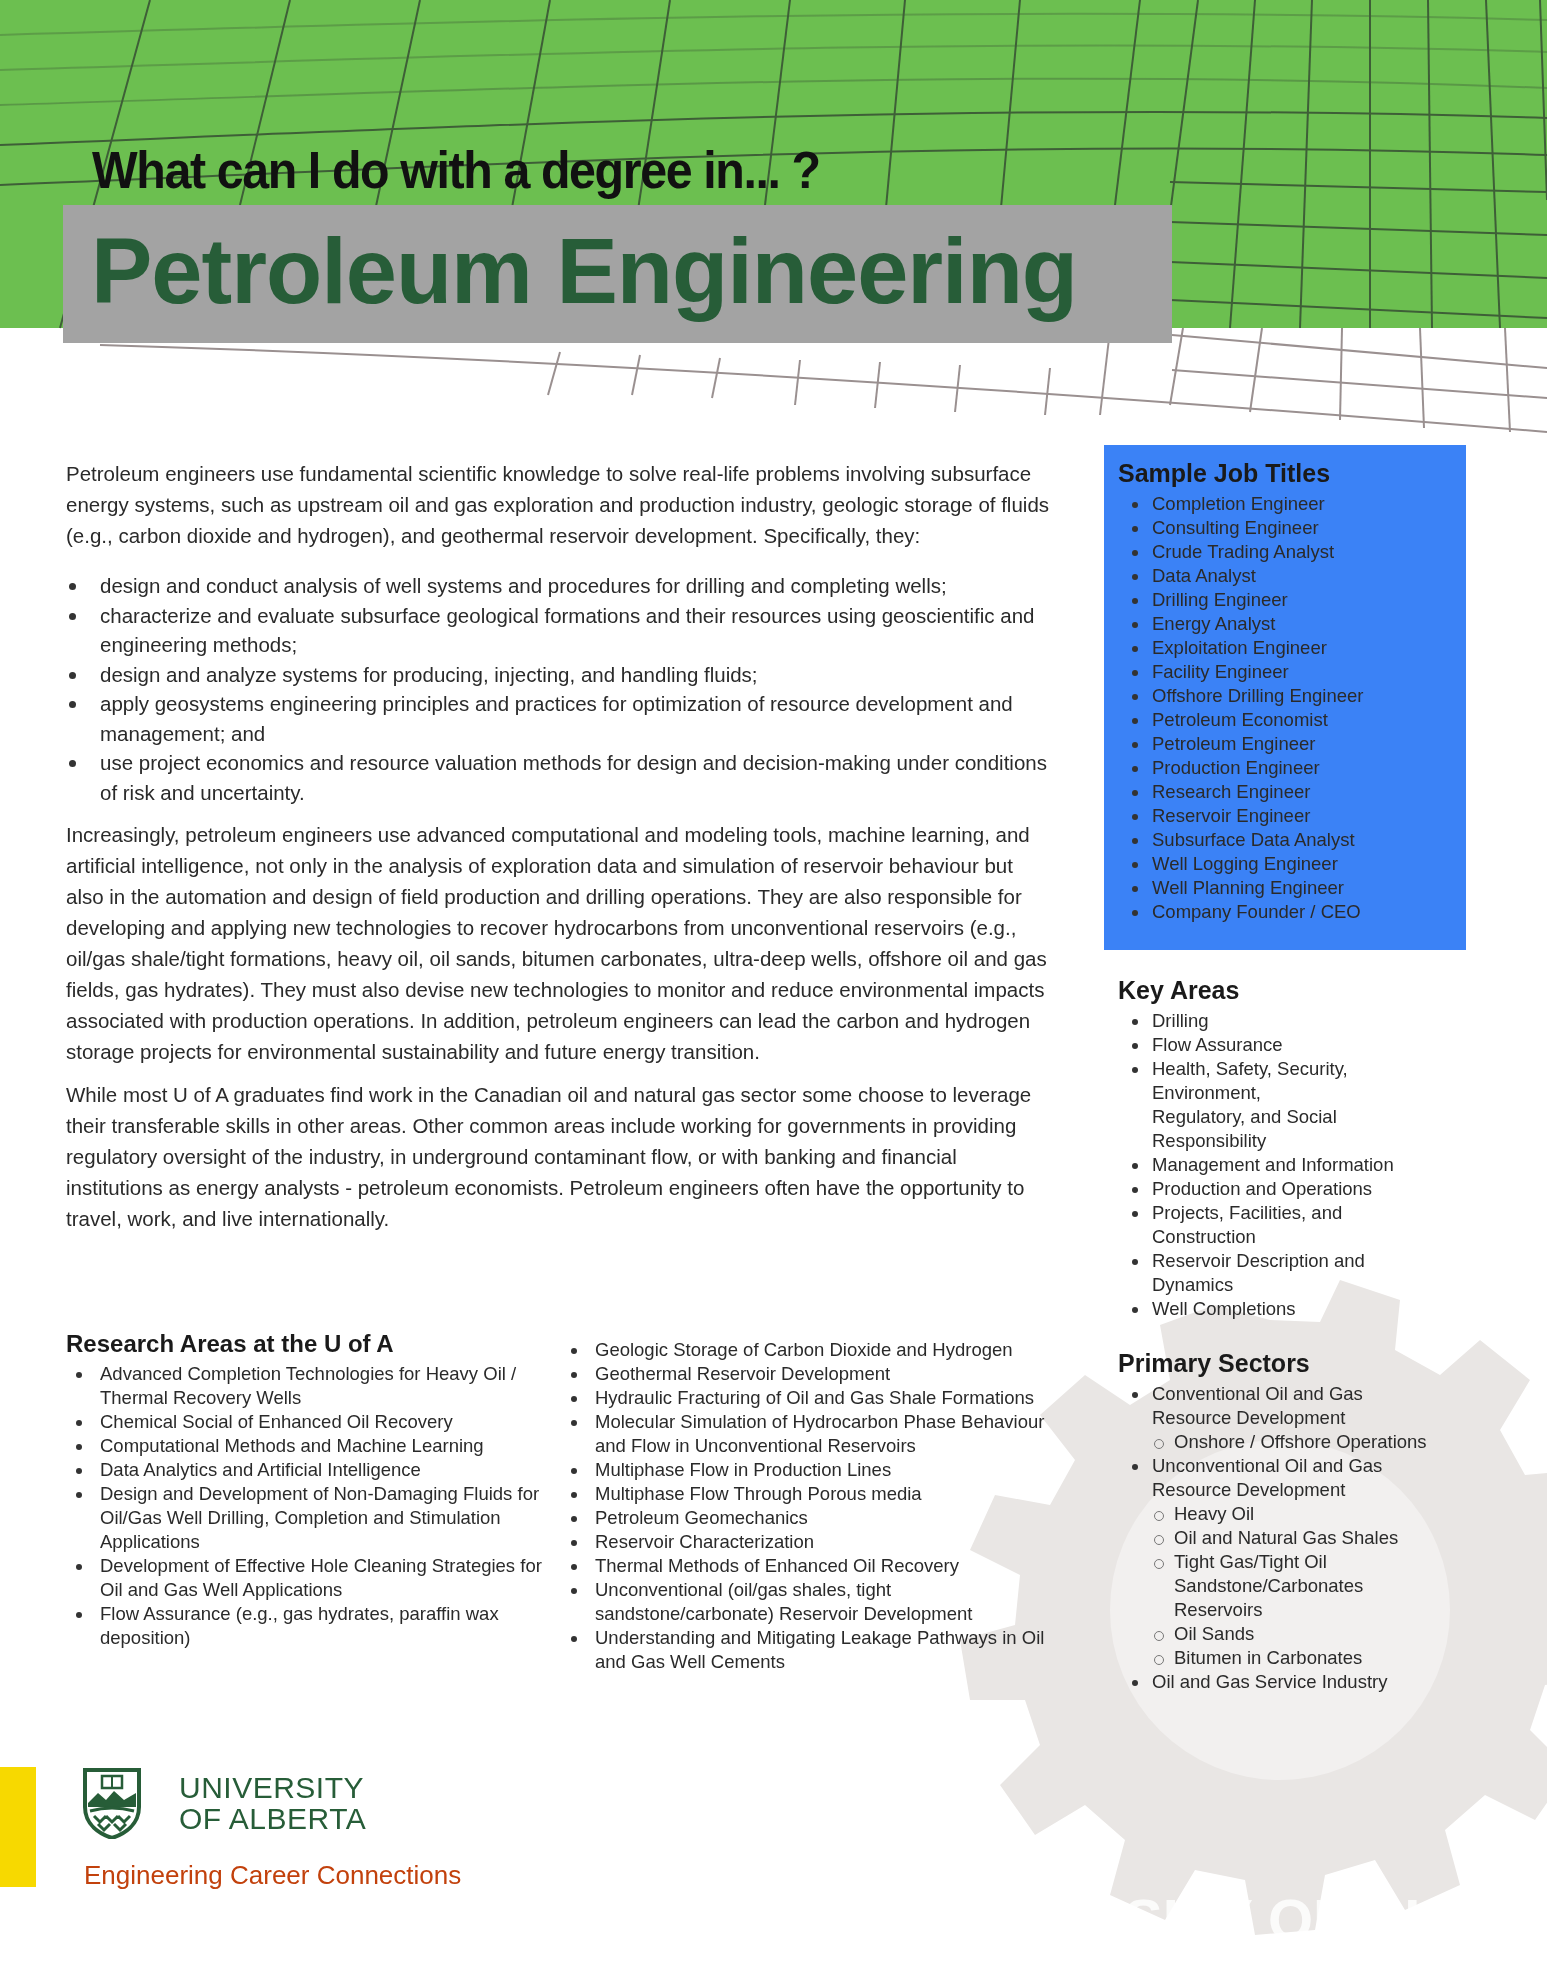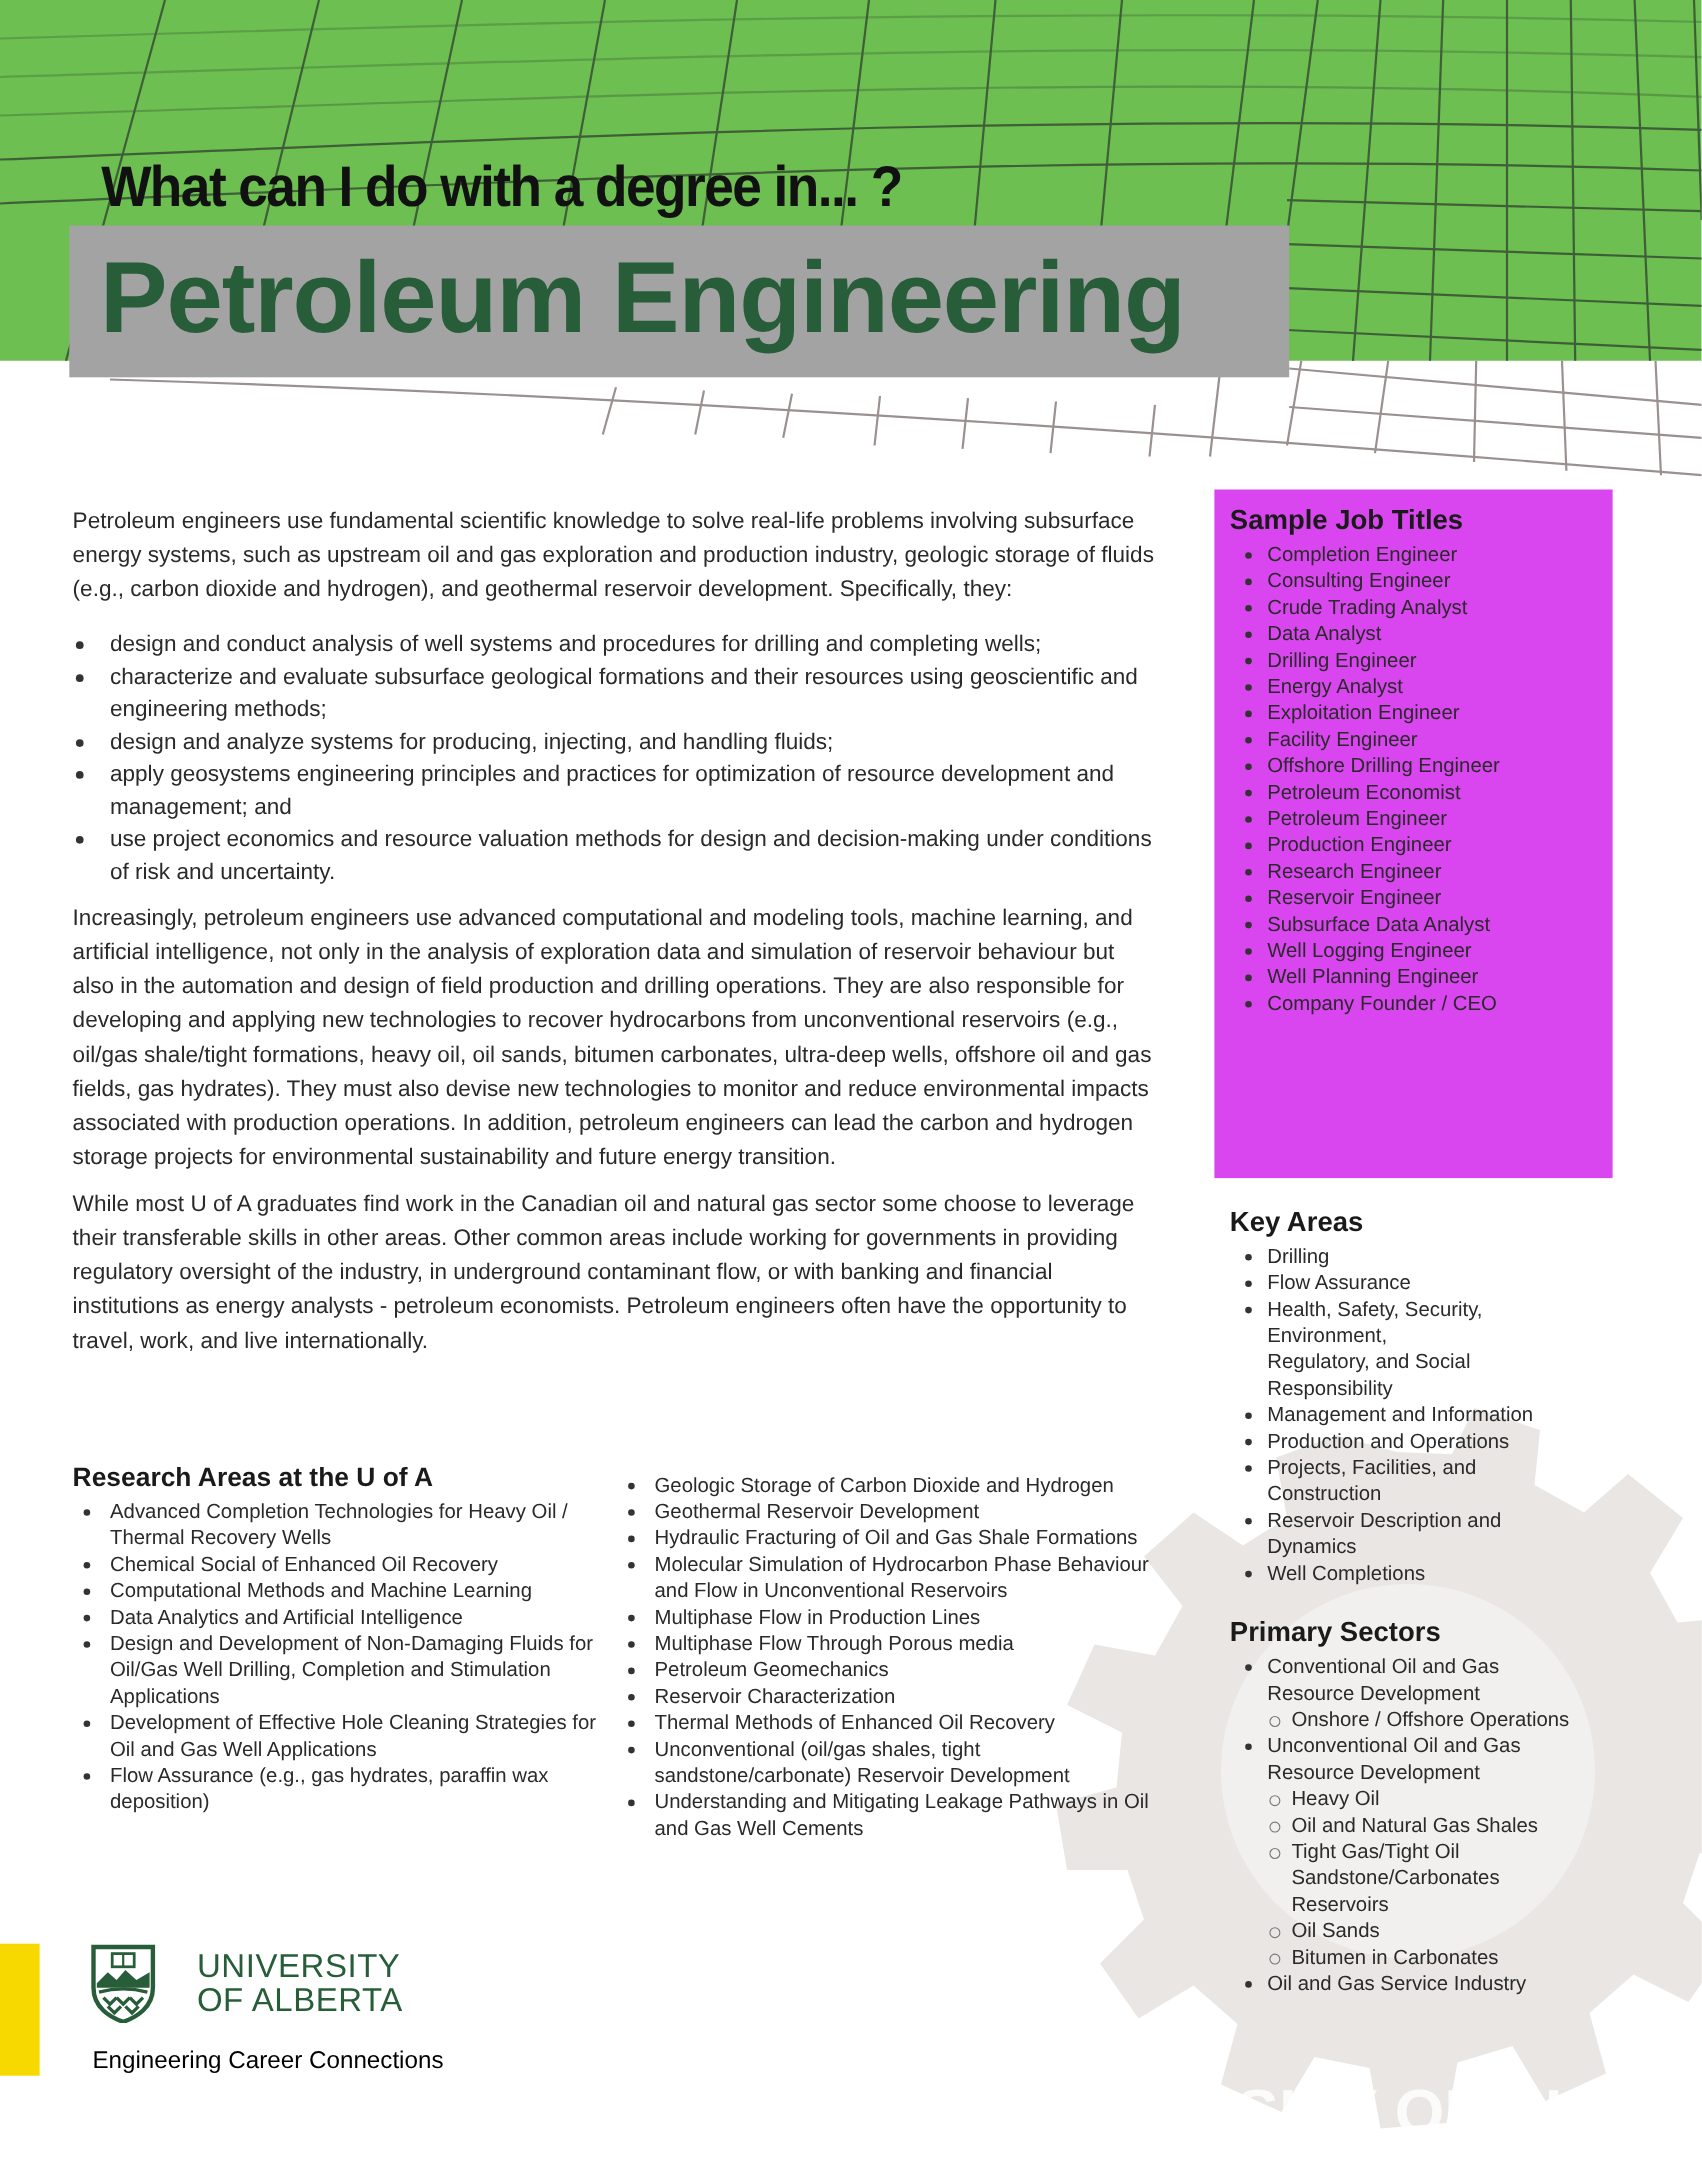--- a/index.html
+++ b/index.html
@@ -29,36 +29,36 @@
   .research { position: absolute; left: 66px; top: 1330px; width: 1010px; }
   .research .h3 { margin-bottom: 4px; }
   .research-cols { display: flex; }
   .research-col { list-style: none; font-size: 18.5px; line-height: 24px; color: #2a2a2a; }
   .research-col.left { width: 495px; margin-top: 0px; }
   .research-col.right { width: 510px; margin-top: -24px; margin-left: 0px; }
   .research-col li { position: relative; padding-left: 34px; }
   .research-col li::before { content: ""; position: absolute; left: 10px; top: 10px; width: 6px; height: 6px; border-radius: 50%; background: #333; }
 
   .sidebar { position: absolute; left: 1104px; top: 445px; width: 362px; }
-  .sidebar-box { background: #d946ef; padding: 14px 14px 14px 14px; height: 626px; }
+  .sidebar-box { background: #3b82f6; padding: 14px 14px 14px 14px; height: 505px; }
   .sidebar .h3 { margin-bottom: 4px; font-size: 25px; }
   .sidebar ul { list-style: none; font-size: 18.5px; line-height: 24px; color: #2a2a2a; }
   .sidebar ul li { position: relative; padding-left: 34px; }
   .sidebar ul li::before { content: ""; position: absolute; left: 14px; top: 10px; width: 6px; height: 6px; border-radius: 50%; background: #333; }
   .sidebar ul ul li { padding-left: 22px; }
   .sidebar ul ul li::before { left: 2px; top: 9px; width: 8px; height: 8px; background: transparent; border: 1px solid #777; }
   .sidebar-sec { padding: 14px 14px 0 14px; }
   .sidebar-sec.key { margin-top: 12px; }
   .sidebar-sec.primary { margin-top: 14px; }
 
   .footer-bar { position: absolute; left: 0; top: 1767px; width: 36px; height: 120px; background: #f7d900; }
   .logo { position: absolute; left: 82px; top: 1767px; display: flex; align-items: center; }
   .crest { width: 60px; height: 72px; }
   .logo-text { margin-left: 37px; font-family: "Liberation Sans", sans-serif; font-weight: normal; font-size: 30px; line-height: 31px; color: #275d38; letter-spacing: 0.5px; }
-  .tagline { position: absolute; left: 84px; top: 1860px; font-size: 22px; color: #000000; }
+  .tagline { position: absolute; left: 84px; top: 1860px; font-size: 26px; color: #c2410c; }
 </style>
 </head>
 <body>
 
 <div class="header-bg">
   <svg width="1547" height="440" viewBox="0 0 1547 440">
     <polygon points="0,0 1547,0 1547,328 0,328" fill="#6cbf50"></polygon>
 
     <g stroke="#3c5a36" stroke-width="2" fill="none" opacity="0.95">
 

